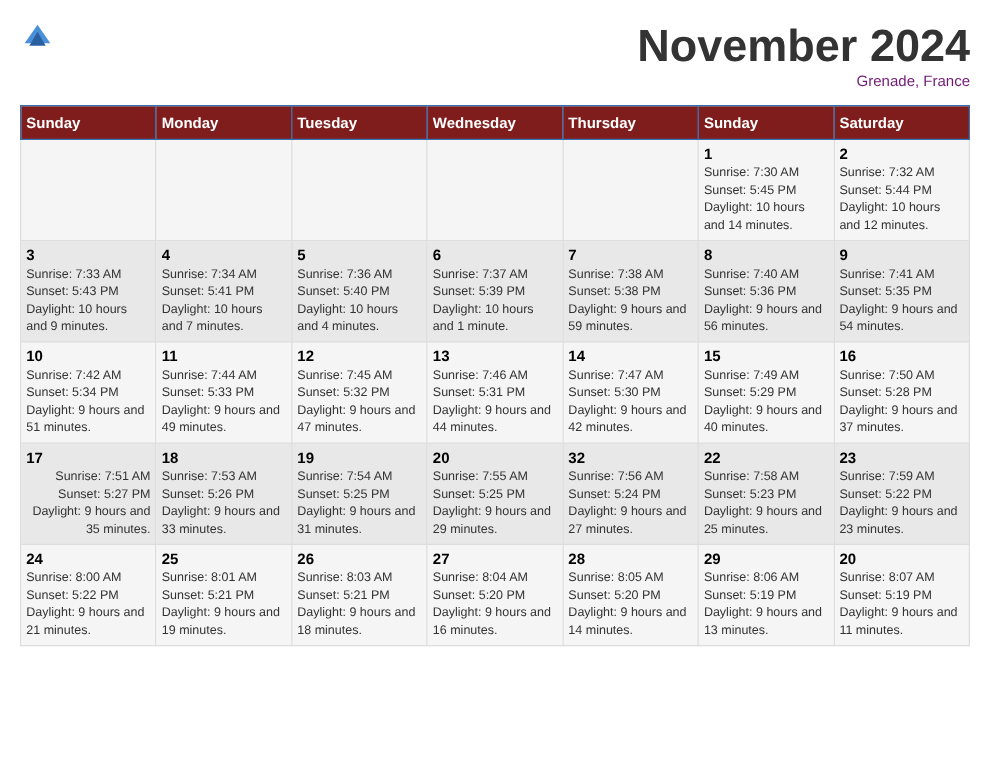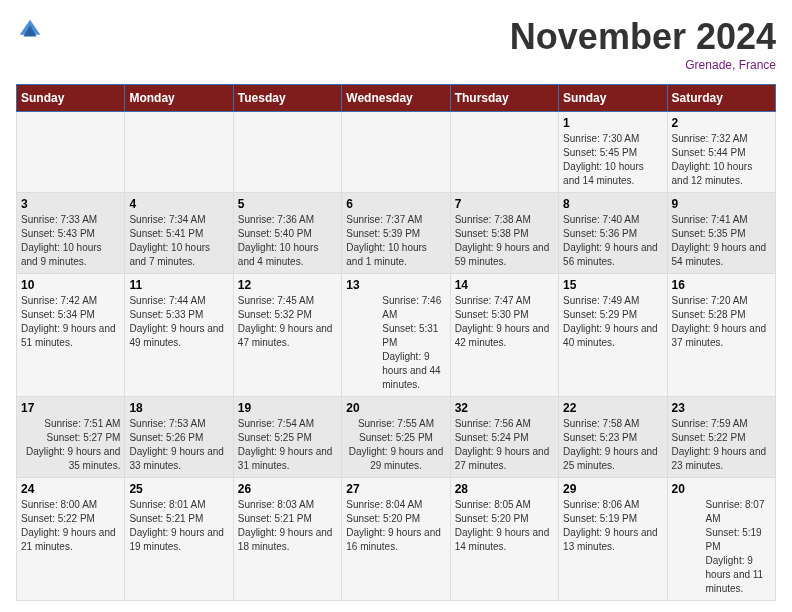--- a/index.html
+++ b/index.html
@@ -190,39 +190,39 @@
 Daylight: 9 hours and 49 minutes.</div>
         </td>
         <td>
           <span class="day-num">12</span>
           <div class="day-info" style="white-space: pre-line;">Sunrise: 7:45 AM
 Sunset: 5:32 PM
 Daylight: 9 hours and 47 minutes.</div>
         </td>
         <td>
           <span class="day-num">13</span>
-          <div class="day-info" style="white-space: pre-line; margin-left: 36px;">Sunrise: 7:46 AM
+          <div class="day-info" style="white-space: pre-line;">Sunrise: 7:46 AM
 Sunset: 5:31 PM
 Daylight: 9 hours and 44 minutes.</div>
         </td>
         <td>
           <span class="day-num">14</span>
           <div class="day-info" style="white-space: pre-line;">Sunrise: 7:47 AM
 Sunset: 5:30 PM
 Daylight: 9 hours and 42 minutes.</div>
         </td>
         <td>
           <span class="day-num">15</span>
           <div class="day-info" style="white-space: pre-line;">Sunrise: 7:49 AM
 Sunset: 5:29 PM
 Daylight: 9 hours and 40 minutes.</div>
         </td>
         <td>
           <span class="day-num">16</span>
-          <div class="day-info" style="white-space: pre-line;">Sunrise: 7:20 AM
+          <div class="day-info" style="white-space: pre-line;">Sunrise: 7:50 AM
 Sunset: 5:28 PM
 Daylight: 9 hours and 37 minutes.</div>
         </td>
       </tr>
       <tr>
         <td>
           <span class="day-num">17</span>
           <div class="day-info" style="white-space: pre-line; text-align: right;">Sunrise: 7:51 AM
 Sunset: 5:27 PM
 Daylight: 9 hours and 35 minutes.</div>
@@ -234,21 +234,21 @@
 Daylight: 9 hours and 33 minutes.</div>
         </td>
         <td>
           <span class="day-num">19</span>
           <div class="day-info" style="white-space: pre-line;">Sunrise: 7:54 AM
 Sunset: 5:25 PM
 Daylight: 9 hours and 31 minutes.</div>
         </td>
         <td>
           <span class="day-num">20</span>
-          <div class="day-info" style="white-space: pre-line; text-align: center;">Sunrise: 7:55 AM
+          <div class="day-info" style="white-space: pre-line;">Sunrise: 7:55 AM
 Sunset: 5:25 PM
 Daylight: 9 hours and 29 minutes.</div>
         </td>
         <td>
           <span class="day-num">32</span>
           <div class="day-info" style="white-space: pre-line;">Sunrise: 7:56 AM
 Sunset: 5:24 PM
 Daylight: 9 hours and 27 minutes.</div>
         </td>
         <td>
@@ -296,19 +296,19 @@
 Daylight: 9 hours and 14 minutes.</div>
         </td>
         <td>
           <span class="day-num">29</span>
           <div class="day-info" style="white-space: pre-line;">Sunrise: 8:06 AM
 Sunset: 5:19 PM
 Daylight: 9 hours and 13 minutes.</div>
         </td>
         <td>
           <span class="day-num">20</span>
-          <div class="day-info" style="white-space: pre-line; margin-left: 34px;">Sunrise: 8:07 AM
+          <div class="day-info" style="white-space: pre-line;">Sunrise: 8:07 AM
 Sunset: 5:19 PM
 Daylight: 9 hours and 11 minutes.</div>
         </td>
       </tr>
     </tbody>
 </table>
 
 </body></html>

